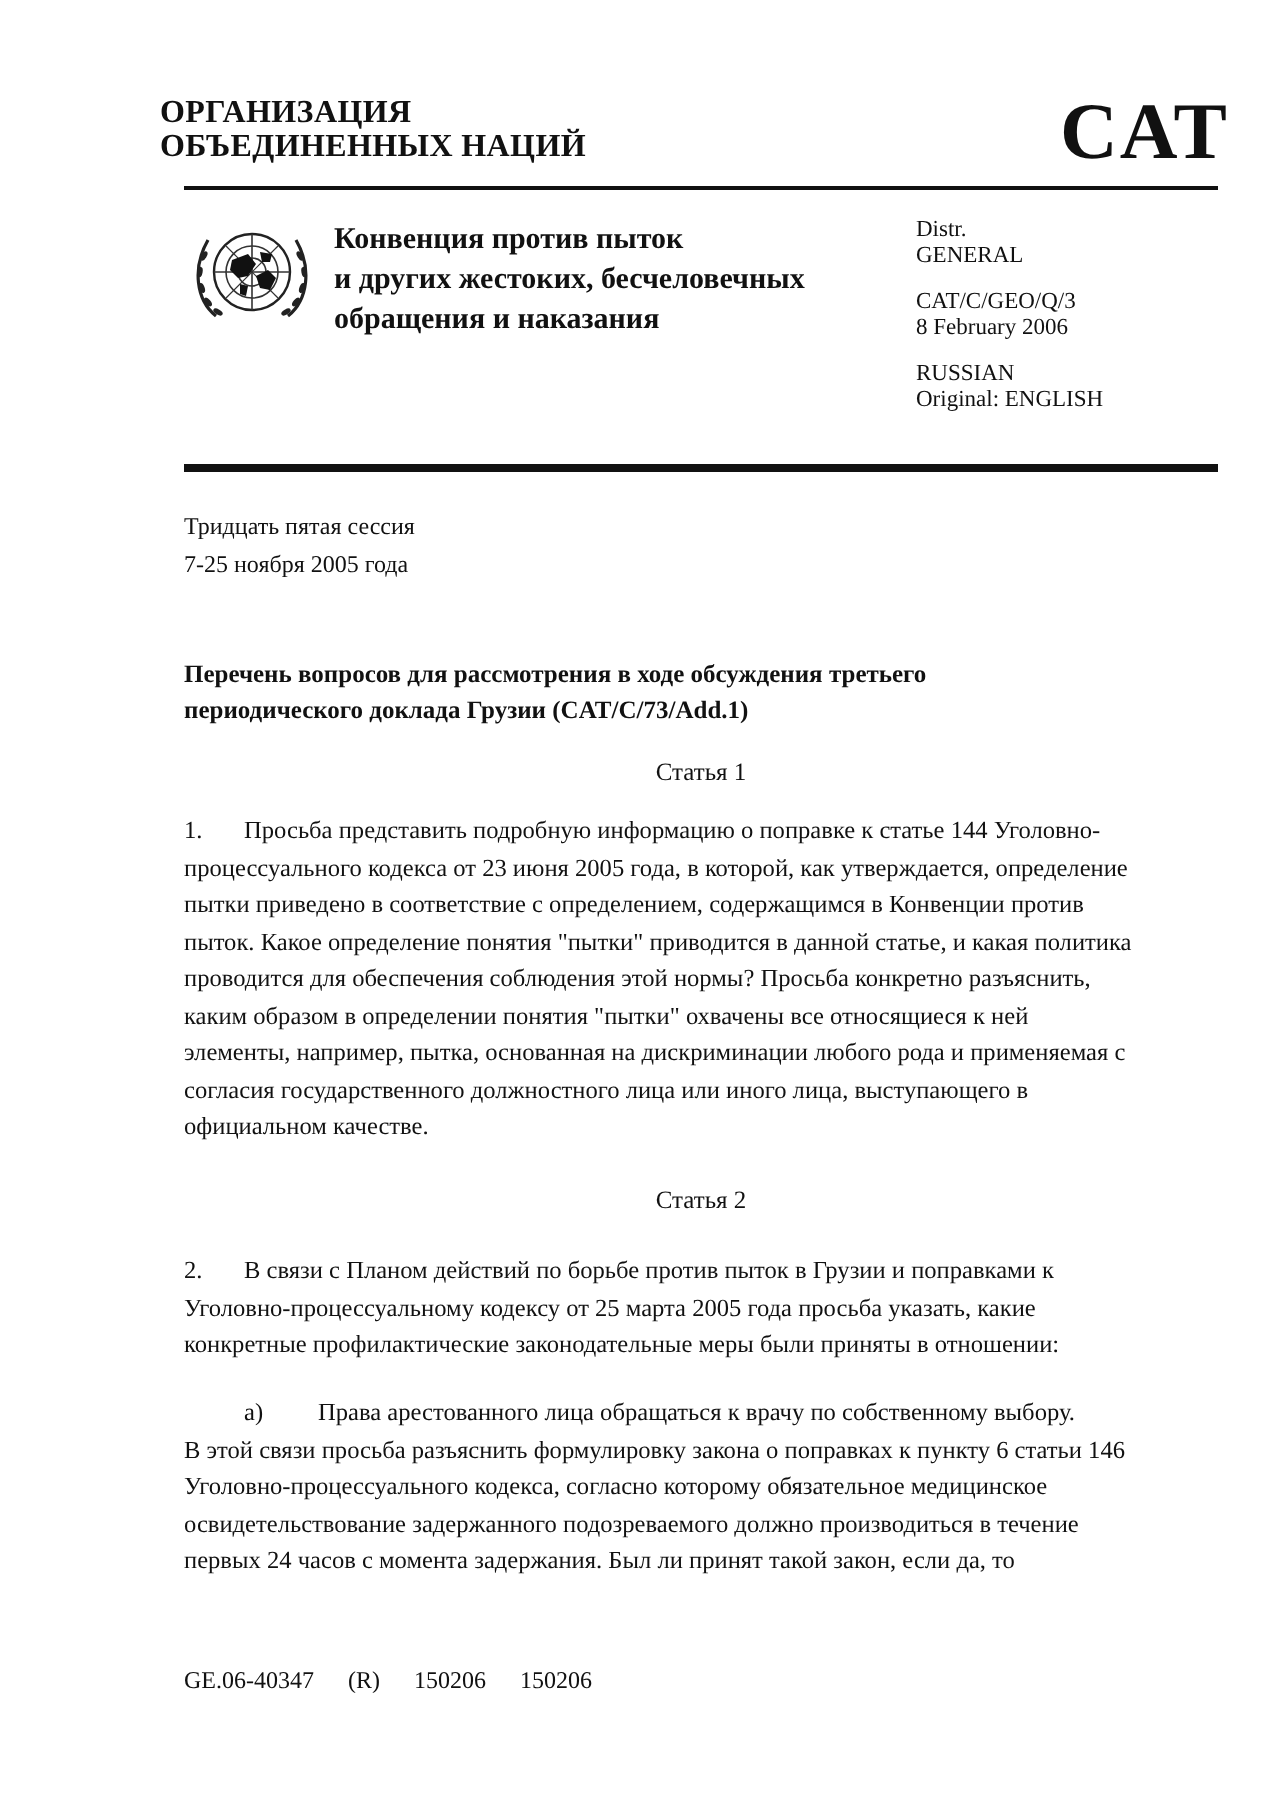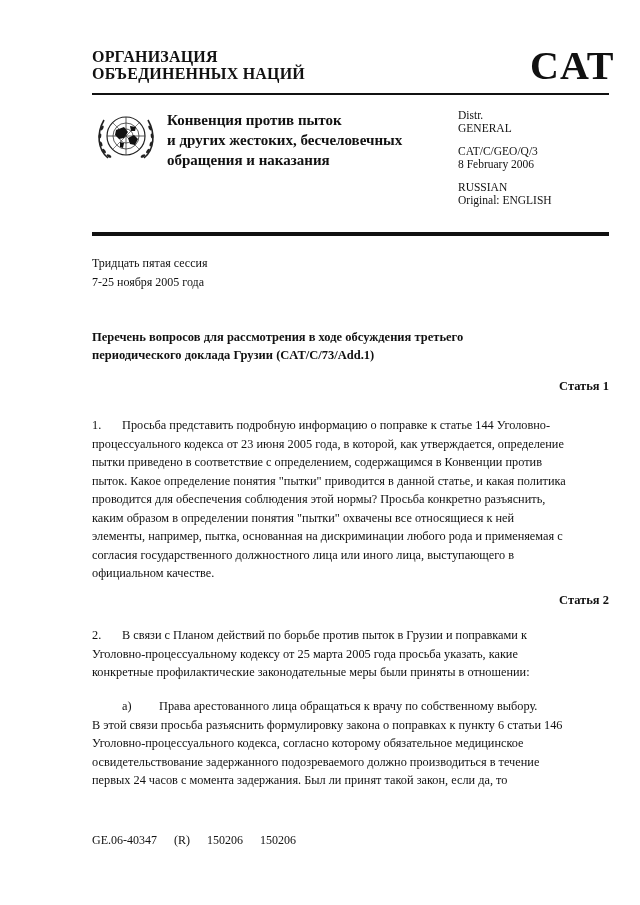--- a/index.html
+++ b/index.html
@@ -2,21 +2,21 @@
 <html><head>
   <meta charset="utf-8">
   <style>
     html, body { margin: 0; padding: 0; background: #ffffff; }
     body {
       width: 640px; height: 905px; position: relative; overflow: hidden;
       font-family: "Liberation Serif", "DejaVu Serif", serif; color: #111;
     }
     .abs { position: absolute; }
     .org {
-      left: 92px; top: 48px; font-weight: bold; font-size: 16px; line-height: 17px;
+      left: 80px; top: 48px; font-weight: bold; font-size: 16px; line-height: 17px;
       letter-spacing: 0.2px;
     }
     .symbol-big {
       left: 530px; top: 44px; font-weight: bold; font-size: 40px; line-height: 44px;
       letter-spacing: 1px;
     }
     .rule-thin { left: 92px; top: 93px; width: 517px; height: 2px; background: #111; }
     .rule-thick { left: 92px; top: 232px; width: 517px; height: 4px; background: #111; }
     .emblem { left: 94px; top: 108px; width: 64px; height: 58px; }
     .conv-title {
@@ -24,21 +24,21 @@
       width: 280px;
     }
     .meta { left: 458px; top: 109px; font-size: 11.5px; line-height: 13px; }
     .meta div.gap { height: 10px; }
     .committee { left: 92px; top: 254px; font-size: 12px; line-height: 18.5px; }
     .doc-title {
       left: 92px; top: 328px; width: 517px; 
       font-weight: bold; font-size: 12.5px; line-height: 18px;
     }
     .article-head {
-      left: 92px; width: 517px; text-align: right; font-weight: bold; font-size: 12.5px;
+      left: 92px; width: 517px; text-align: center; font-weight: normal; font-size: 12.5px;
       line-height: 16px;
     }
     .para {
       left: 92px; width: 517px; font-size: 12.3px; line-height: 18.5px;
     }
     .para .num { display: inline-block; width: 30px; }
     .sub-a { left: 92px; width: 517px; font-size: 12.3px; line-height: 18.5px; }
     .sub-a .ind { display: inline-block; width: 30px; }
     .sub-a .lbl { display: inline-block; width: 37px; }
     .footer { left: 92px; top: 833px; font-size: 12px; line-height: 14px; word-spacing: 2px; }
@@ -115,21 +115,21 @@
   <div>7-25 ноября 2005 года</div>
 </div>
 
 <div class="abs doc-title">
   <div>Перечень вопросов для рассмотрения в ходе обсуждения третьего</div>
   <div>периодического доклада Грузии (CAT/C/73/Add.1)</div>
 </div>
 
 <div class="abs article-head" style="top:378px;">Статья 1</div>
 
-<div class="abs para" style="top:416px;">
+<div class="abs para" style="top:406px;">
   <div><span class="num">1.</span><span>Просьба представить подробную информацию о поправке к статье 144 Уголовно-</span></div>
   <div>процессуального кодекса от 23 июня 2005 года, в которой, как утверждается, определение</div>
   <div>пытки приведено в соответствие с определением, содержащимся в Конвенции против</div>
   <div>пыток.  Какое определение понятия "пытки" приводится в данной статье, и какая политика</div>
   <div>проводится для обеспечения соблюдения этой нормы?  Просьба конкретно разъяснить,</div>
   <div>каким образом в определении понятия "пытки" охвачены все относящиеся к ней</div>
   <div>элементы, например, пытка, основанная на дискриминации любого рода и применяемая с</div>
   <div>согласия государственного должностного лица или иного лица, выступающего в</div>
   <div>официальном качестве.</div>
 </div>

